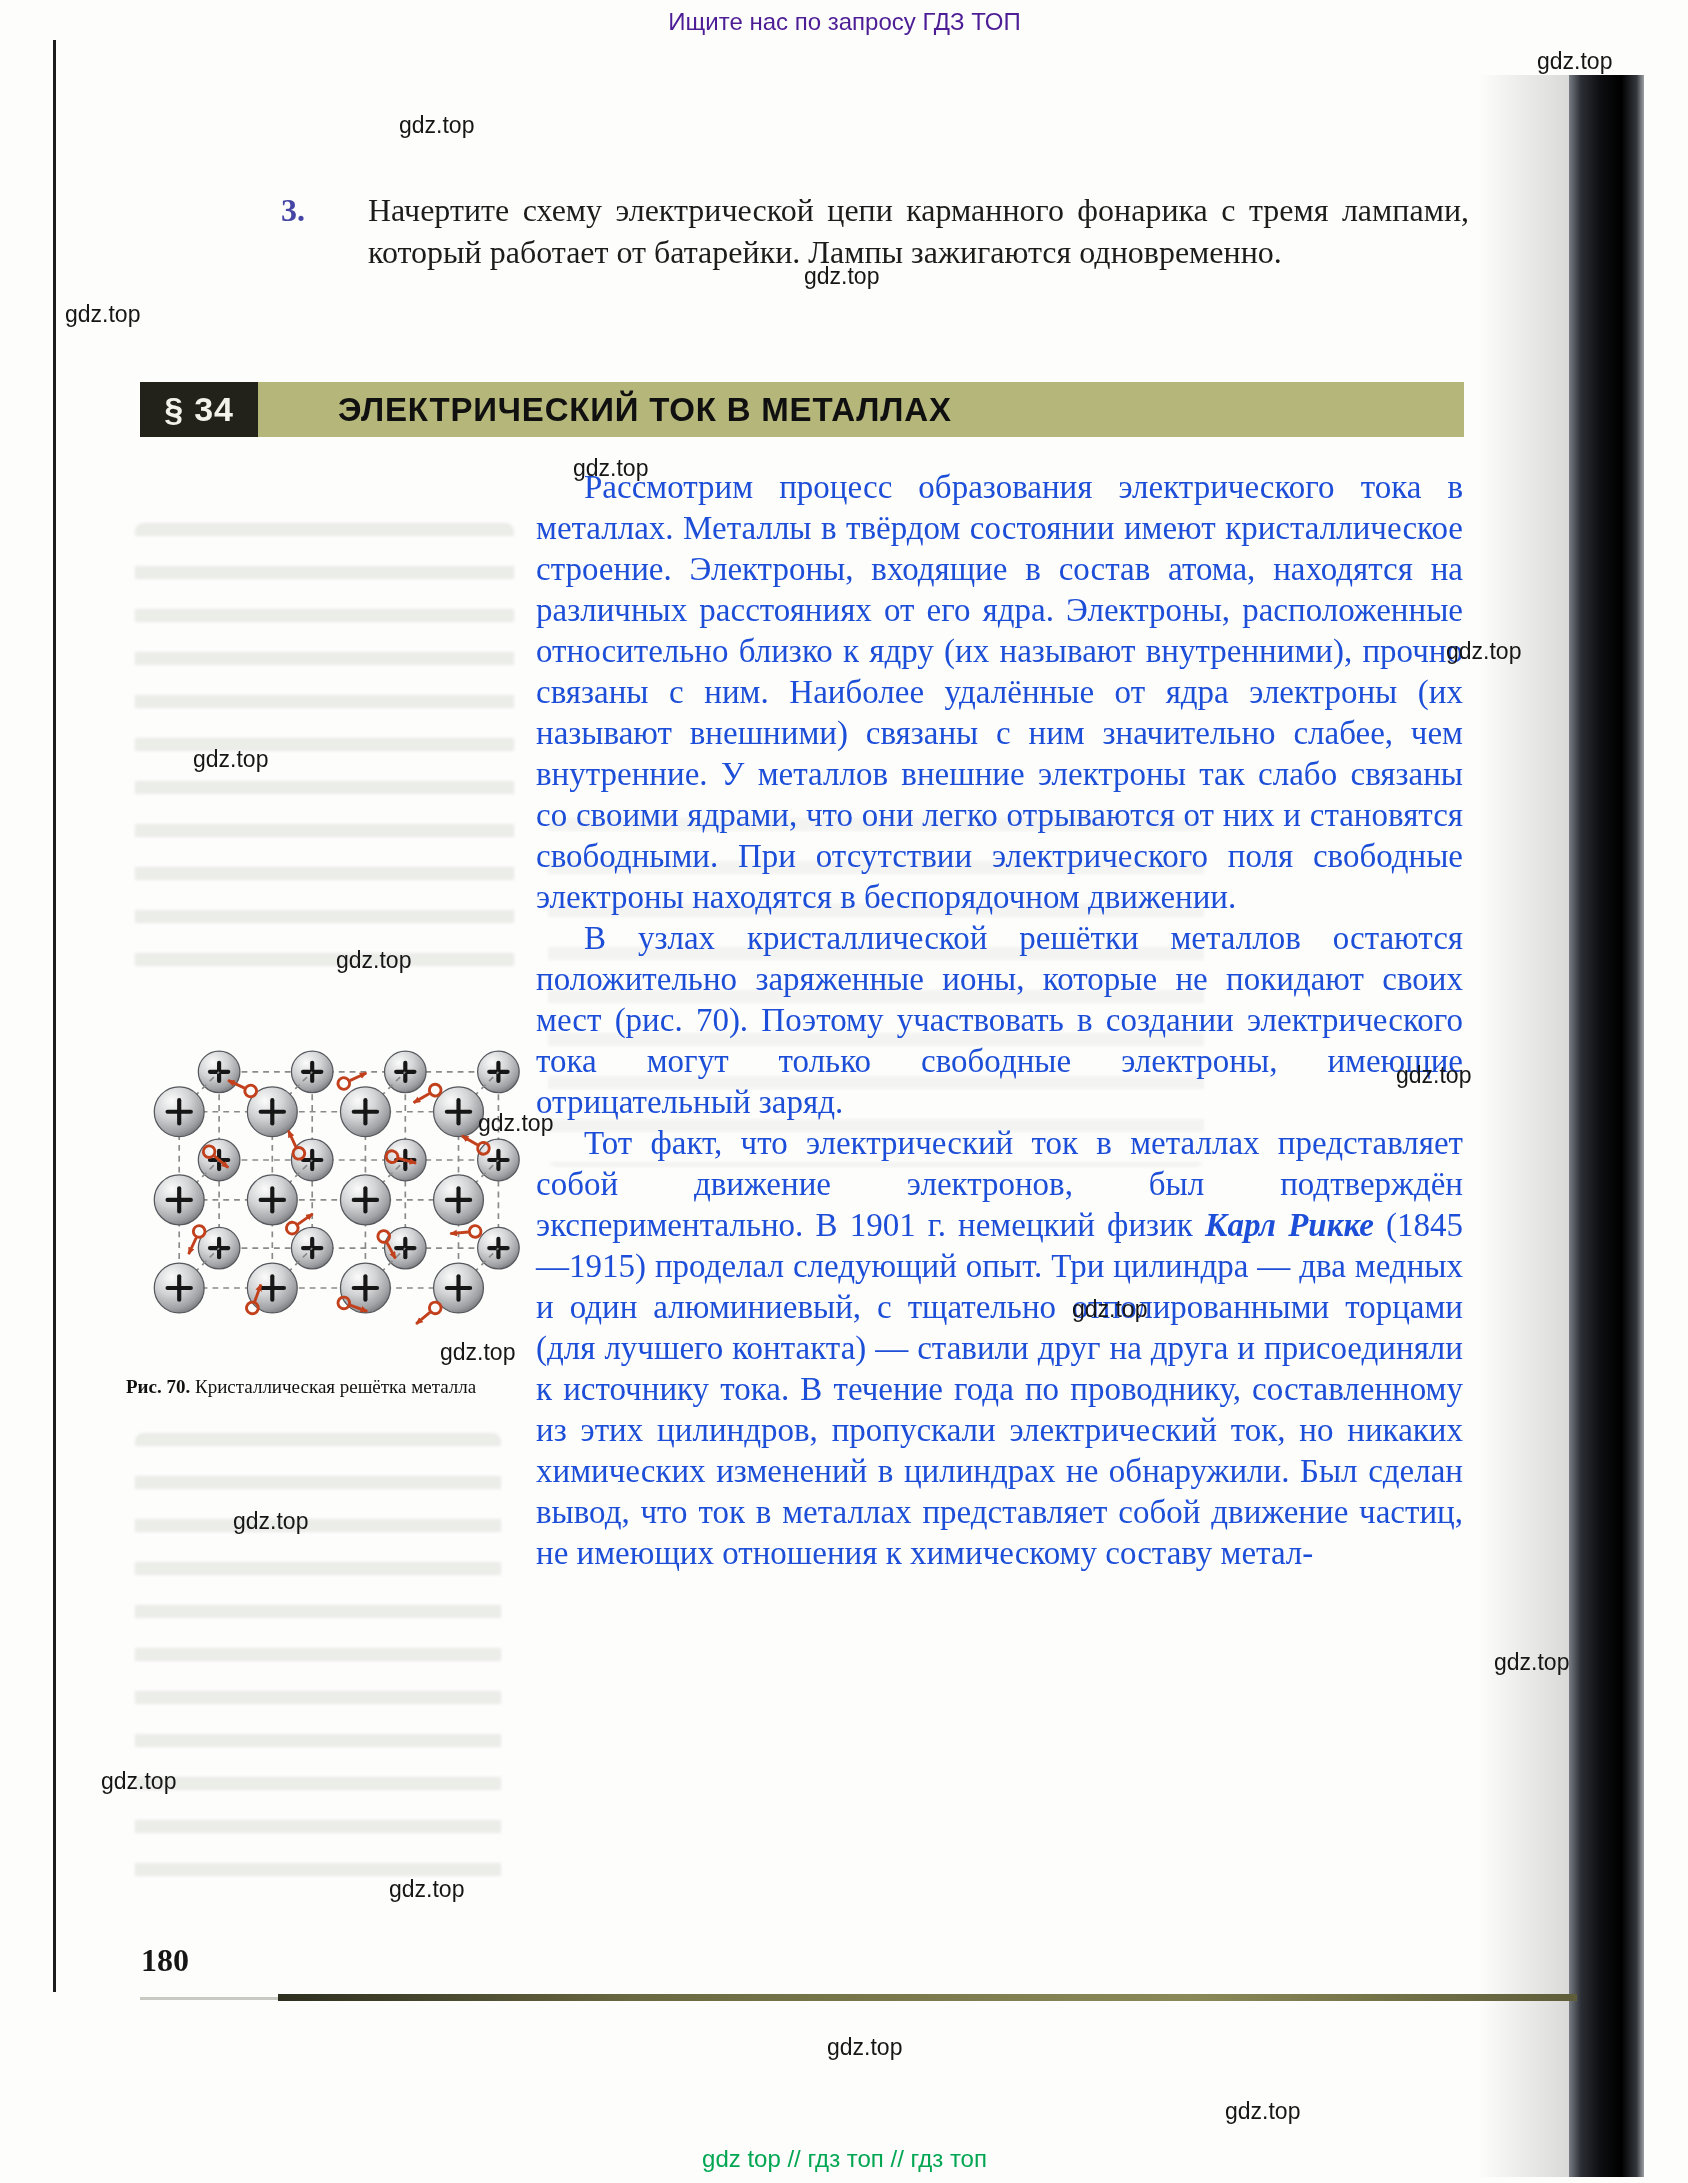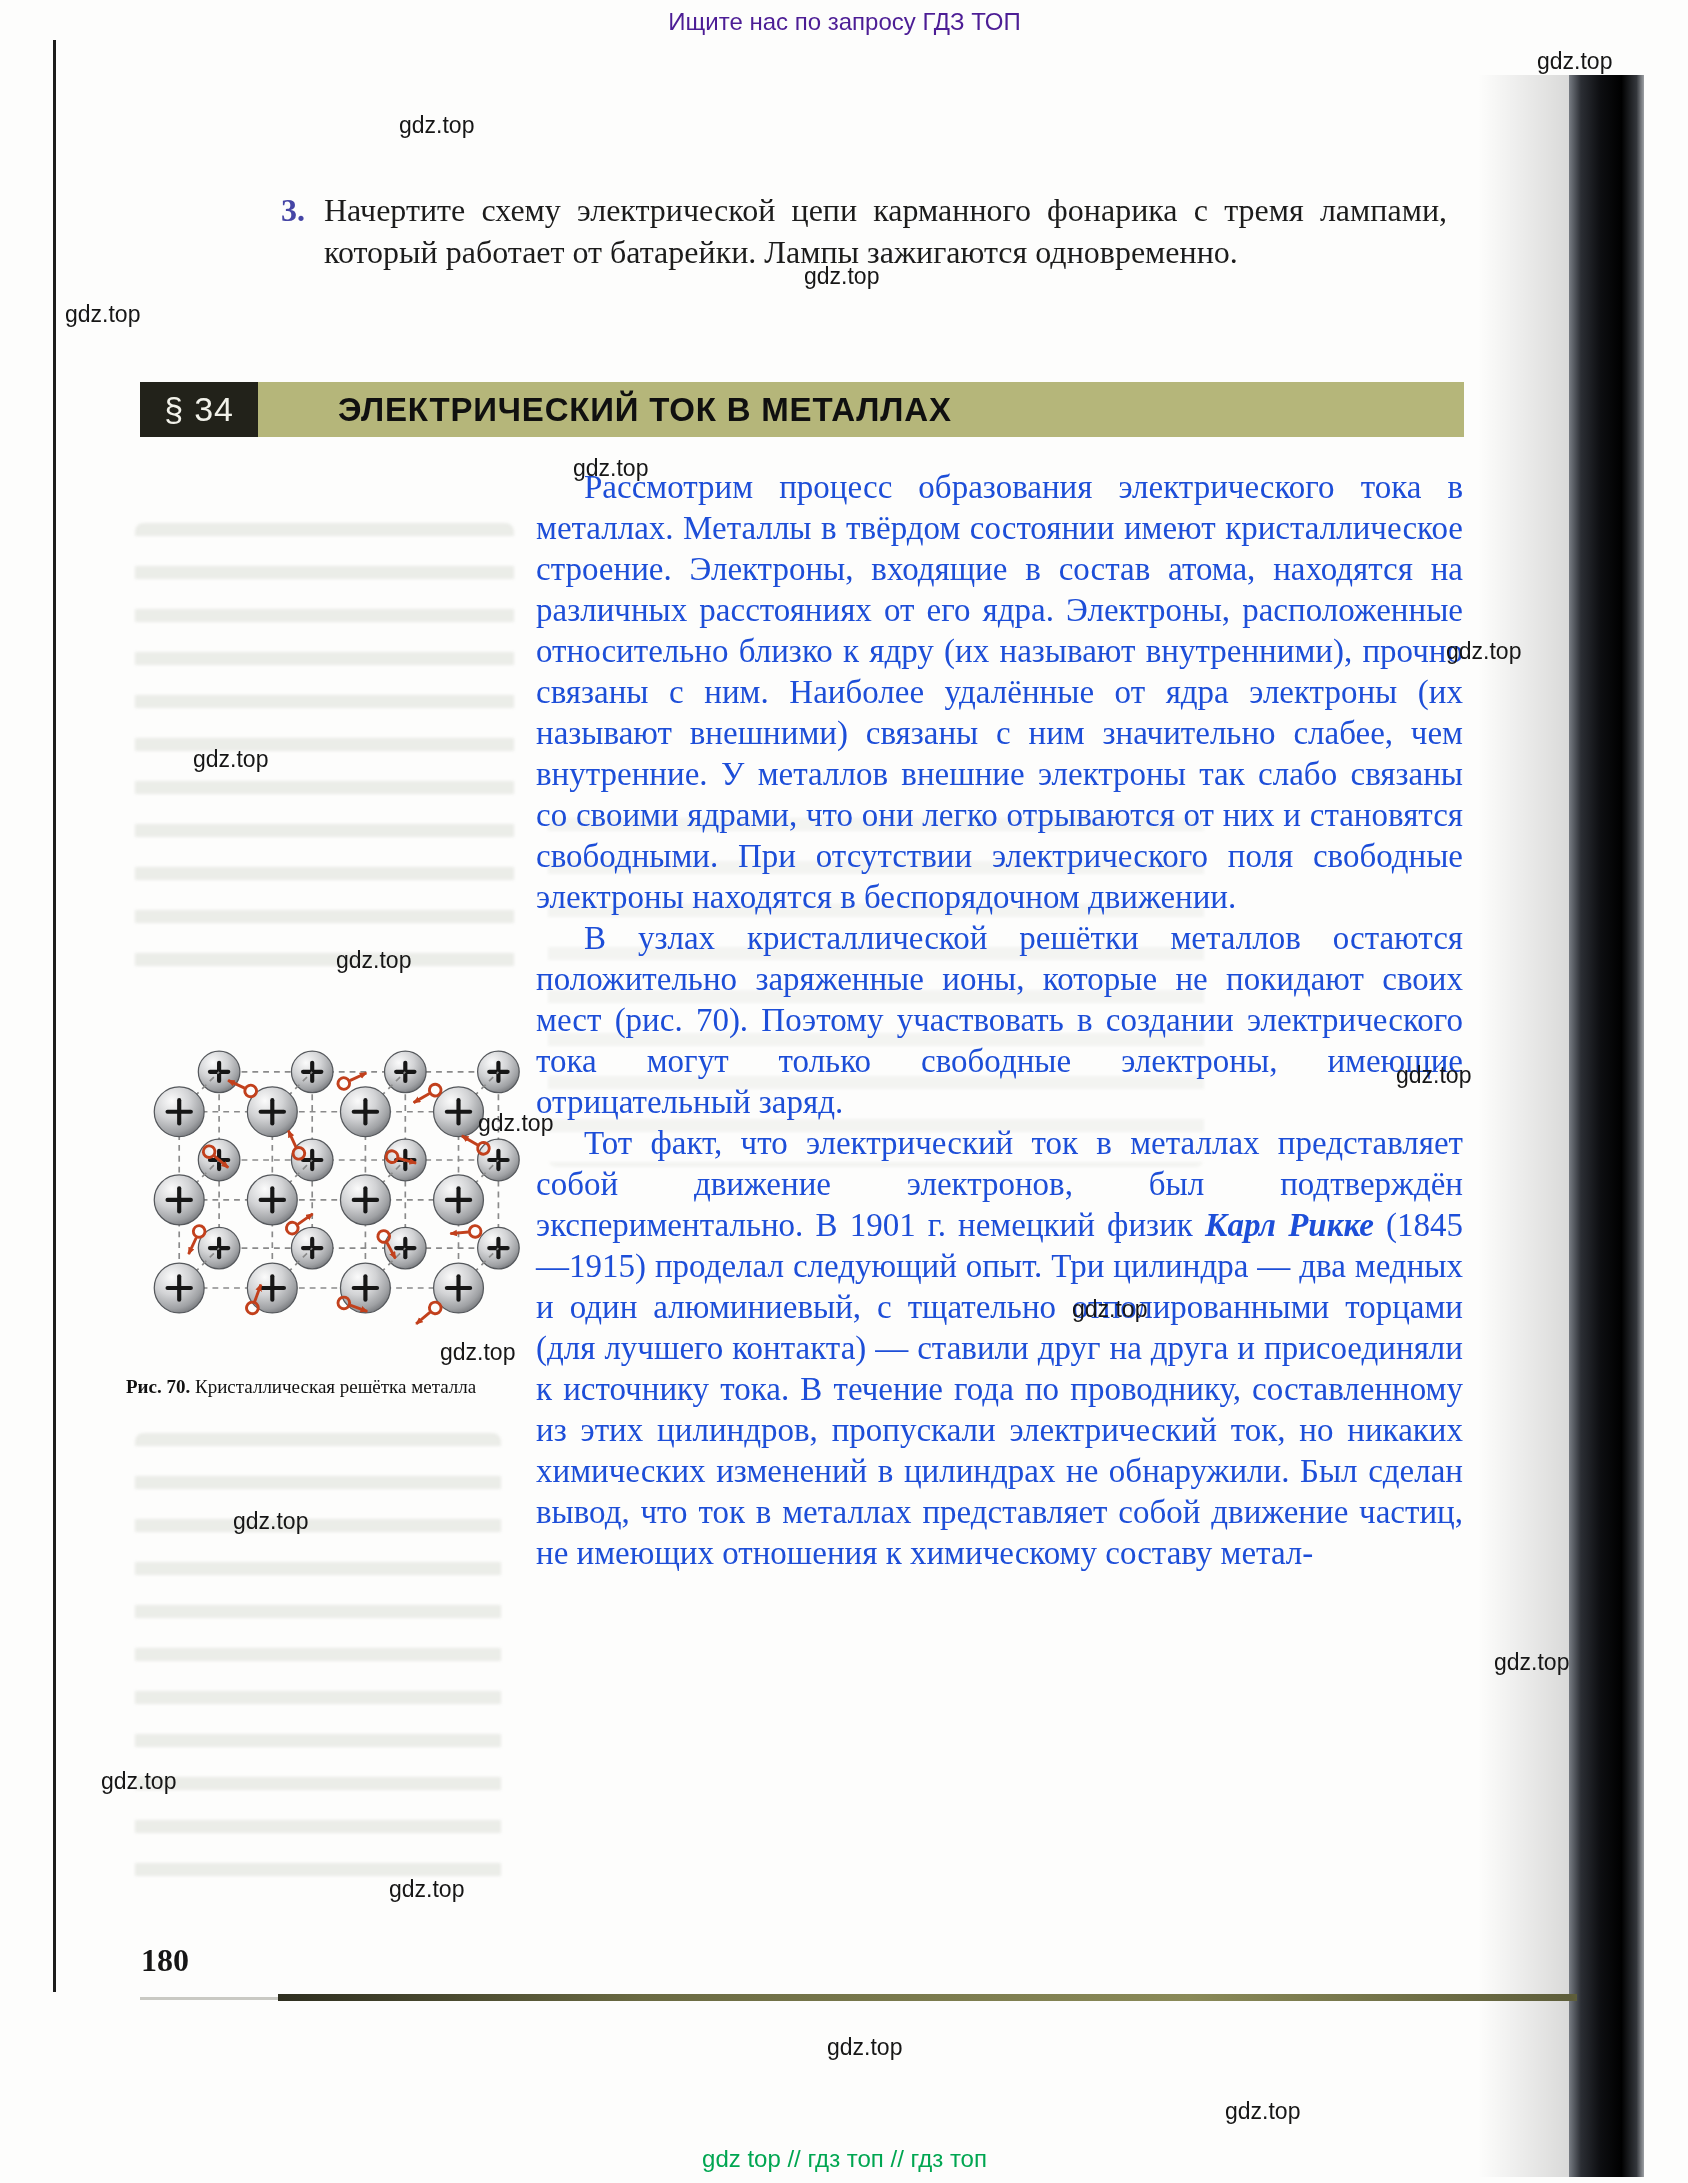--- a/index.html
+++ b/index.html
@@ -41,27 +41,27 @@
 
   
   .wm{
     position:absolute;z-index:25;font-family:"Liberation Sans",sans-serif;
     font-size:23px;color:#161616;white-space:nowrap;
   }
 
   
   .exercise{position:absolute;left:281px;top:189px;width:1188px;display:flex;z-index:5;}
   .ex-num{font-weight:bold;font-size:32px;color:#4545a5;width:43px;flex:0 0 auto;line-height:42px;}
-  .ex-text{width:1123px;font-size:32px;line-height:42px;text-align:justify;color:#1c1c1c;}
+  .ex-text{width:1123px;font-size:32px;line-height:42px;text-align:justify;color:#1c1c1c;margin-left:44px;}
 
   
   .section-band{position:absolute;left:140px;top:382px;width:1324px;height:55px;display:flex;z-index:5;background:#b5b67a;}
   .section-num{
     width:118px;height:55px;background:#22221a;color:#f2f2ea;
-    font-family:"Liberation Sans",sans-serif;font-weight:normal;font-size:34px;
+    font-family:"Liberation Sans",sans-serif;font-weight:bold;font-size:34px;
     display:flex;align-items:center;justify-content:center;letter-spacing:0.8px;
   }
   .section-title{
     margin-left:80px;font-family:"Liberation Sans",sans-serif;font-weight:bold;
     font-size:33px;color:#101010;line-height:55px;letter-spacing:0.8px;white-space:nowrap;
   }
 
   
   .figure{position:absolute;left:126px;top:1012px;width:404px;z-index:5;}
   .figure svg{display:block;}

